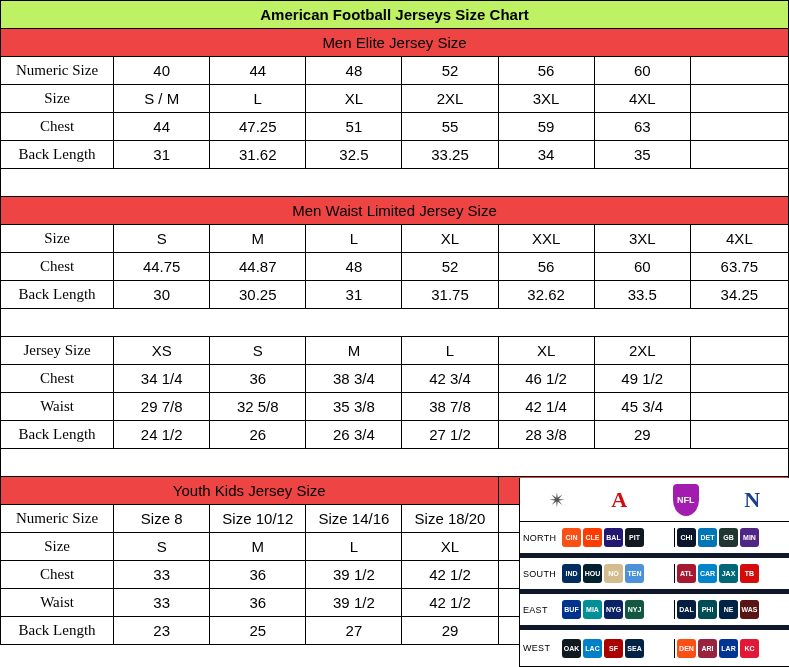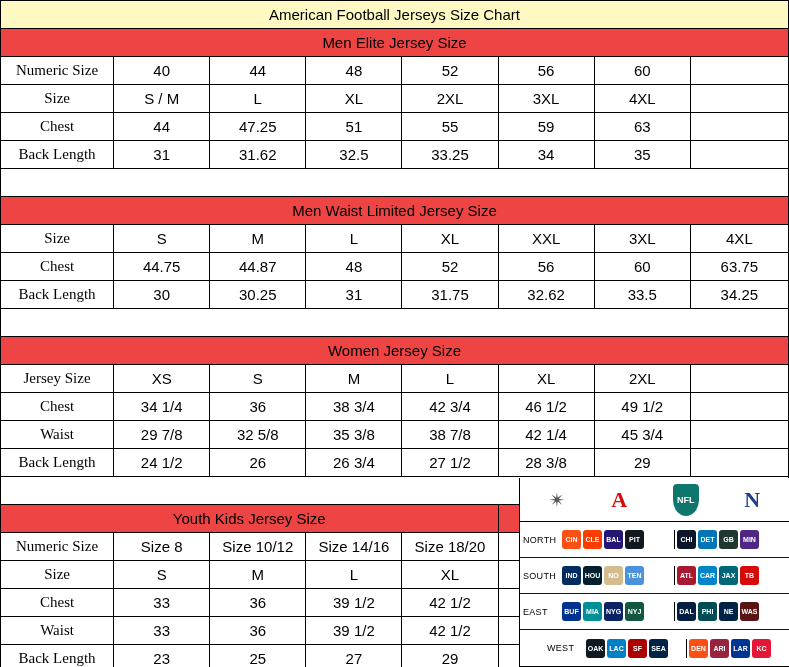--- a/index.html
+++ b/index.html
@@ -32,22 +32,22 @@
     font-size: 15px;
     height: 25px;
     padding: 1px 2px;
     white-space: nowrap;
     overflow: hidden;
   }
   td.blank {
     border: none;
   }
   .title-row td {
-    background: #fef9c3;
-    font-weight: normal;
+    background: #bef264;
+    font-weight: bold;
     font-size: 17px;
     height: 30px;
     border: 1px solid #000;
   }
   .section-head td {
     background: #ef4444;
     font-size: 17px;
     height: 28px;
     border: 1px solid #000;
   }
@@ -83,44 +83,44 @@
     box-sizing: border-box;
   }
   .logo-badge {
     font-weight: bold;
     font-size: 22px;
     font-family: "Liberation Serif", serif;
   }
   .nfl-shield {
     width: 26px;
     height: 32px;
-    background: #0f766e;
+    background: #a21caf;
     color: #ffffff;
     border-radius: 4px 4px 50% 50%;
     font-size: 9px;
     font-weight: bold;
     display: flex;
     align-items: center;
     justify-content: center;
     font-family: "Liberation Sans", sans-serif;
   }
   .afc-mark { color: #d50a0a; }
   .nfc-mark { color: #1b3f8b; }
   .star-mark {
     color: #555;
     font-size: 20px;
   }
   .div-row {
     display: flex;
     align-items: center;
     height: 36px;
-    border-bottom: 1px solid #0f172a;
-    box-sizing: border-box;
-  }
-  .div-row:last-child { border-bottom: none; margin-left: 24px; }
+    border-bottom: 5px solid #0f172a;
+    box-sizing: border-box;
+  }
+  .div-row:last-child { border-bottom: none; }
   .div-label {
     width: 40px;
     font-size: 9px;
     padding-left: 3px;
     letter-spacing: 0.3px;
     box-sizing: border-box;
   }
   .div-teams {
     flex: 1;
     display: flex;
@@ -237,23 +237,20 @@
           <td>30</td>
           <td>30.25</td>
           <td>31</td>
           <td>31.75</td>
           <td>32.62</td>
           <td>33.5</td>
           <td>34.25</td>
         </tr>
         <tr class="spacer">
           <td colspan="8" class="blank"></td>
-        </tr>
-        <tr class="section-head">
-          <td colspan="8">Women Jersey Size</td>
         </tr>
         <tr>
           <td class="lbl">Jersey Size</td>
           <td>XS</td>
           <td>S</td>
           <td>M</td>
           <td>L</td>
           <td>XL</td>
           <td>2XL</td>
           <td></td>

